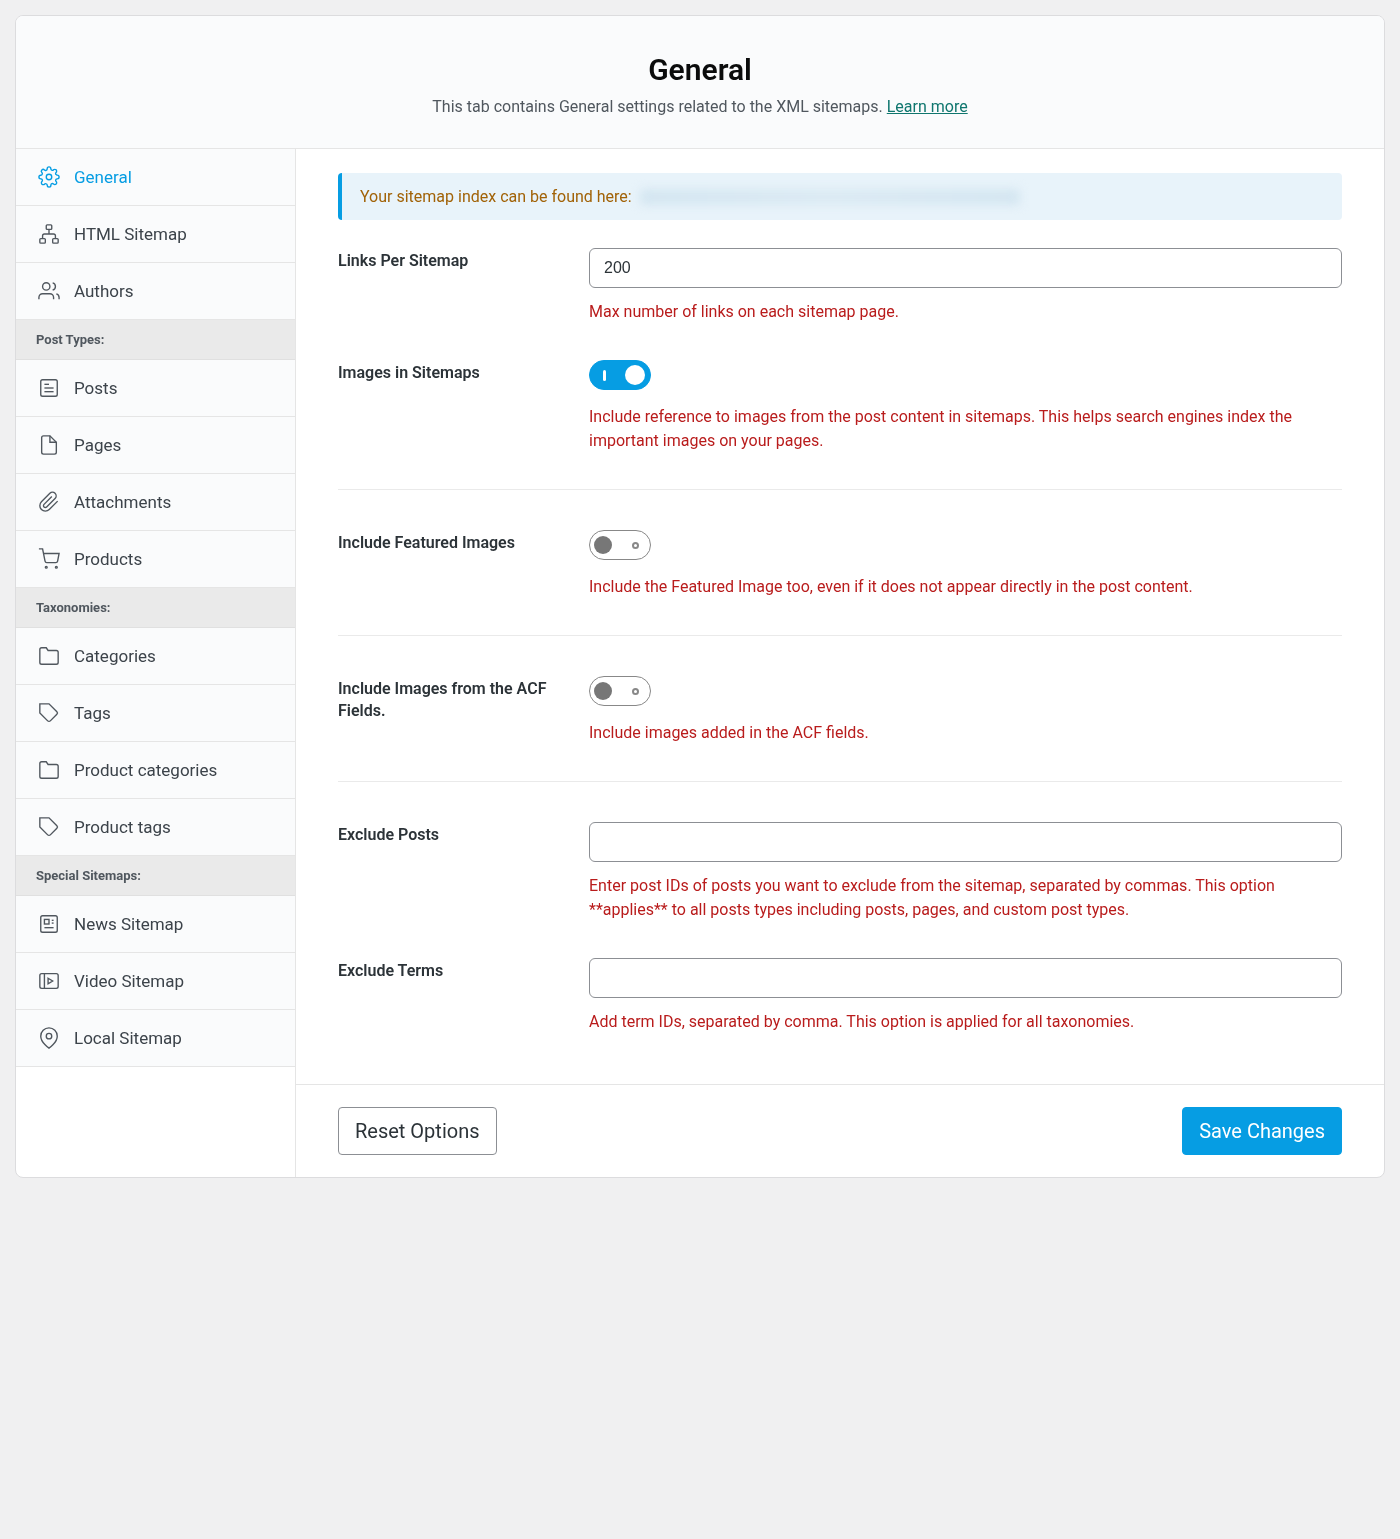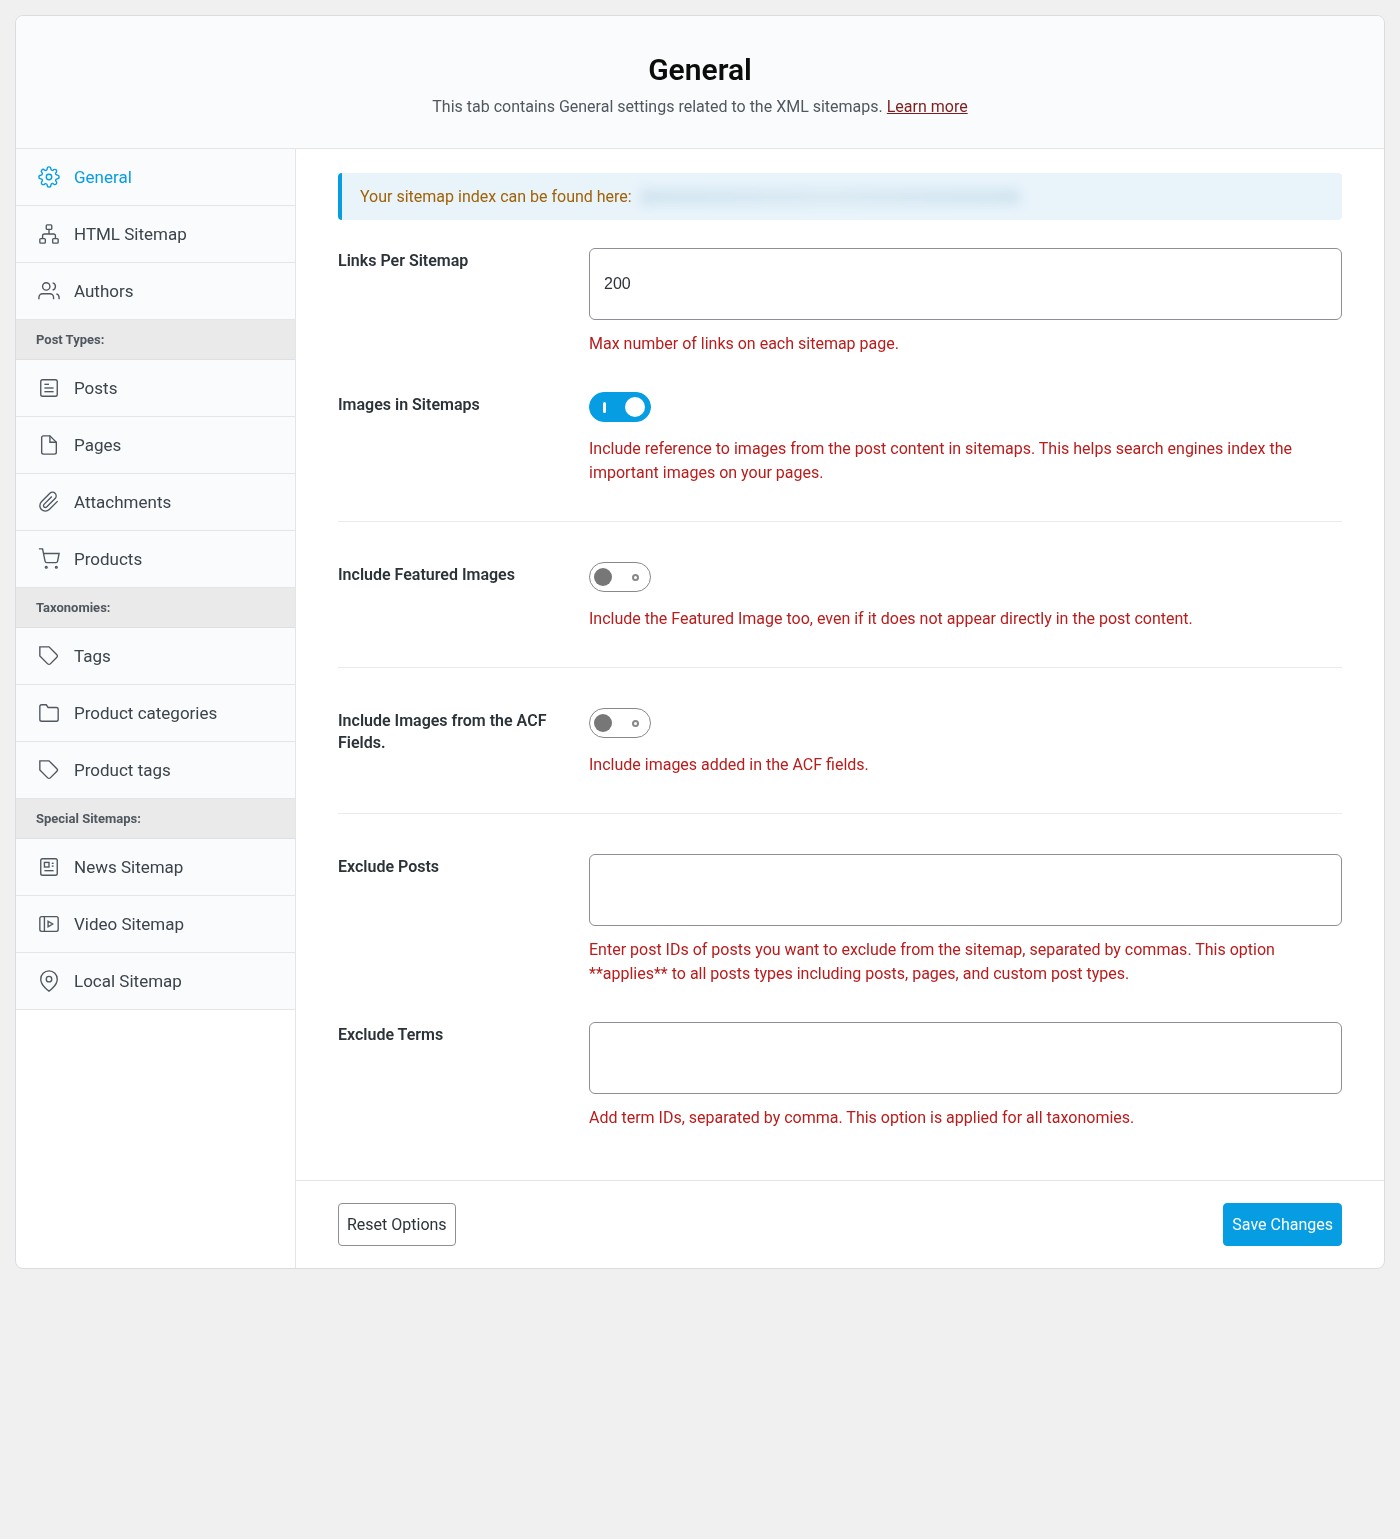--- a/index.html
+++ b/index.html
@@ -30,21 +30,21 @@
       font-size: 30px;
       font-weight: 600;
       color: #0b0c0c;
       margin-bottom: 10px;
     }
     .panel-header p {
       font-size: 16px;
       color: #50575e;
     }
     .panel-header a.learn-more {
-      color: #7f1d1d;
+      color: #0f766e;
       text-decoration: underline;
     }
     .panel-body {
       display: flex;
     }
     .sidebar {
       width: 280px;
       flex-shrink: 0;
       border-right: 1px solid #e5e5e5;
     }
@@ -140,21 +140,21 @@
       flex: 1;
     }
     .field-desc {
       color: #b91c1c;
       font-size: 16px;
       line-height: 1.5;
       margin-top: 12px;
     }
     .text-input {
       width: 100%;
-      padding: 26px 14px;
+      padding: 10px 14px;
       font-size: 16px;
       border: 1px solid #8c8f94;
       border-radius: 6px;
       background: #fff;
       color: #2c3338;
     }
     .toggle {
       display: inline-flex;
       align-items: center;
       width: 62px;
@@ -208,22 +208,22 @@
     }
     .footer {
       display: flex;
       justify-content: space-between;
       align-items: center;
       padding: 22px 42px;
       border-top: 1px solid #e5e5e5;
       margin: 14px -42px 0;
     }
     .btn {
-      padding: 11px 8px;
-      font-size: 16px;
+      padding: 11px 16px;
+      font-size: 20px;
       border-radius: 4px;
       cursor: pointer;
       border: 1px solid transparent;
       font-family: inherit;
     }
     .btn-secondary {
       background: #fff;
       border-color: #8c8f94;
       color: #2c3338;
     }
@@ -321,20 +321,28 @@
                 <circle cx="9" cy="21" r="1"></circle>
                 <circle cx="20" cy="21" r="1"></circle>
                 <path d="M1 1h4l2.68 13.39a2 2 0 0 0 2 1.61h9.72a2 2 0 0 0 2-1.61L23 6H6"></path>
               </svg>
         </span>
         <span>Products</span>
       </div>
 
       <div class="side-group">Taxonomies:</div>
 
+      <div class="side-item">
+        <span class="side-icon">
+          <svg viewBox="0 0 24 24">
+                <path d="M22 19a2 2 0 0 1-2 2H4a2 2 0 0 1-2-2V5a2 2 0 0 1 2-2h5l2 3h9a2 2 0 0 1 2 2z"></path>
+              </svg>
+        </span>
+        <span>Categories</span>
+      </div>
 
       <div class="side-item">
         <span class="side-icon">
           <svg viewBox="0 0 24 24">
                 <path d="M20.59 13.41l-7.17 7.17a2 2 0 0 1-2.83 0L2 12V2h10l8.59 8.59a2 2 0 0 1 0 2.82z"></path>
                 <line x1="7" y1="7" x2="7.01" y2="7"></line>
               </svg>
         </span>
         <span>Tags</span>
       </div>

